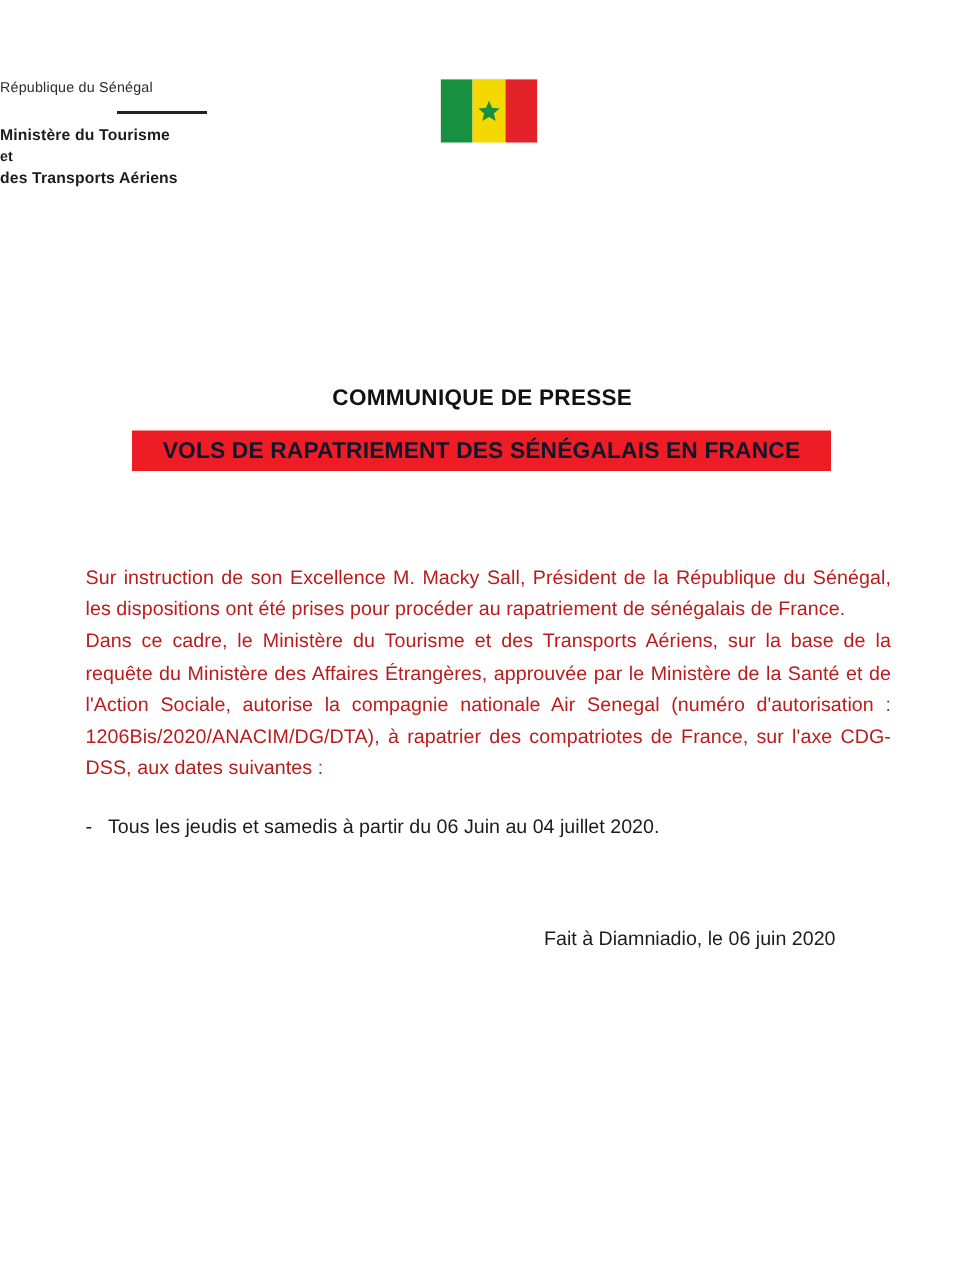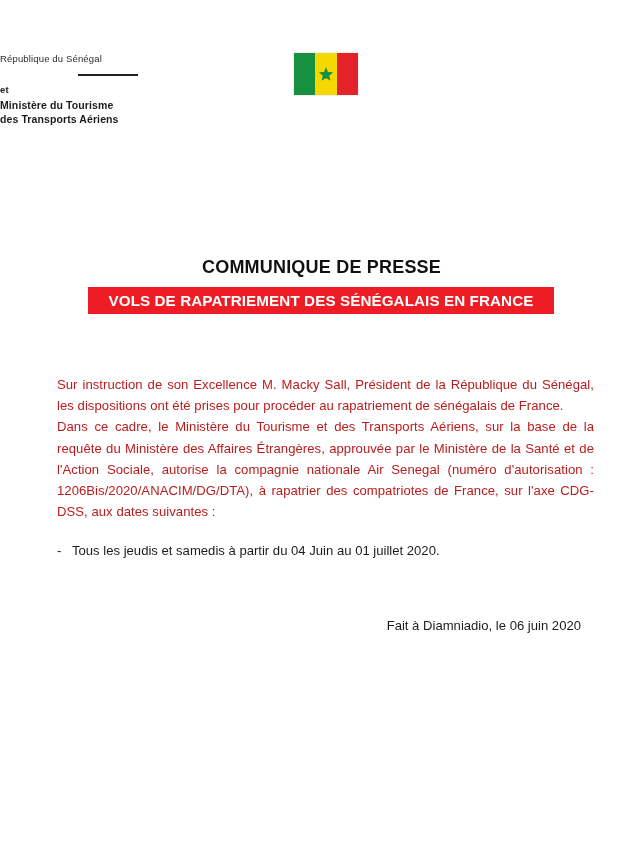--- a/index.html
+++ b/index.html
@@ -70,21 +70,21 @@
     height: 15px;
   }
 
   
   #communique-title {
     position: absolute;
     left: 0;
     top: 257px;
     width: 643px;
     text-align: center;
-    font-size: 18px;
+    font-size: 15px;
     font-weight: bold;
     letter-spacing: 0.2px;
     color: #111111;
   }
   #banner {
     position: absolute;
     left: 88px;
     top: 287px;
     width: 466px;
     height: 27px;
@@ -128,52 +128,51 @@
   .bullet-dash { display: inline-block; width: 15px; }
 
   #signature-line {
     position: absolute;
     left: 0px;
     top: 618px;
     width: 557px;
     text-align: right;
     font-size: 13.1px;
     color: #1c1c1c;
-    padding-left: 24px;
   }
 </style>
 </head>
 <body>
 
 <div id="letterhead">
   <div class="lh-line">République du Sénégal</div>
   <div id="lh-rule"></div>
+  <div class="lh-ministry">Ministère du Tourisme</div>
   <div class="lh-ministry small">et</div>
-  <div class="lh-ministry">Ministère du Tourisme</div>
   <div class="lh-ministry">des Transports Aériens</div>
 </div>
 
 <div id="flag">
   <div class="flag-band" id="band-green" style="background: rgb(23, 144, 64);"></div>
   <div class="flag-band" id="band-yellow" style="background: rgb(245, 216, 0);">
     <svg id="flag-star" viewBox="0 0 24 24">
       <polygon id="star-poly" points="12,1 15.2,8.6 23.4,9.3 17.2,14.7 19.1,22.7 12,18.4 4.9,22.7 6.8,14.7 0.6,9.3 8.8,8.6" fill="#179040"></polygon>
     </svg>
   </div>
   <div class="flag-band" id="band-red" style="background: rgb(227, 34, 42);"></div>
 </div>
 
 <div id="communique-title">COMMUNIQUE DE PRESSE</div>
 
 <div id="banner" style="background: rgb(238, 28, 36);">
-  <span id="banner-text" style="color: #ffffff;">VOLS DE RAPATRIEMENT DES SÉNÉGALAIS EN FRANCE</span>
+  <span id="banner-text" style="color: #0f172a;">VOLS DE RAPATRIEMENT DES SÉNÉGALAIS EN FRANCE</span>
 </div>
 
 <div id="body-copy">
   <p class="para">Sur instruction de son  Excellence M. Macky Sall, Président  de la République du  Sénégal,  les dispositions  ont été prises  pour procéder au rapatriement de sénégalais de France.</p>
   <p class="para">Dans ce cadre,  le Ministère du  Tourisme  et des Transports  Aériens, sur la base de la  requête du  Ministère des Affaires Étrangères, approuvée par le Ministère de la  Santé et de l'Action Sociale, autorise la compagnie nationale Air Senegal (numéro d'autorisation : 1206Bis/2020/ANACIM/DG/DTA), à rapatrier des compatriotes de France, sur l'axe CDG-DSS, aux dates suivantes :</p>
 </div>
 
 <div id="bullet-line">
-  <span class="bullet-dash">-</span><span>Tous les jeudis et samedis à partir du 04 Juin au 01 juillet 2020.</span>
+  <span class="bullet-dash">-</span><span>Tous les jeudis et samedis à partir du 06 Juin au 04 juillet 2020.</span>
 </div>
 
 <div id="signature-line">Fait à Diamniadio, le 06 juin 2020</div>
 
 </body></html>

